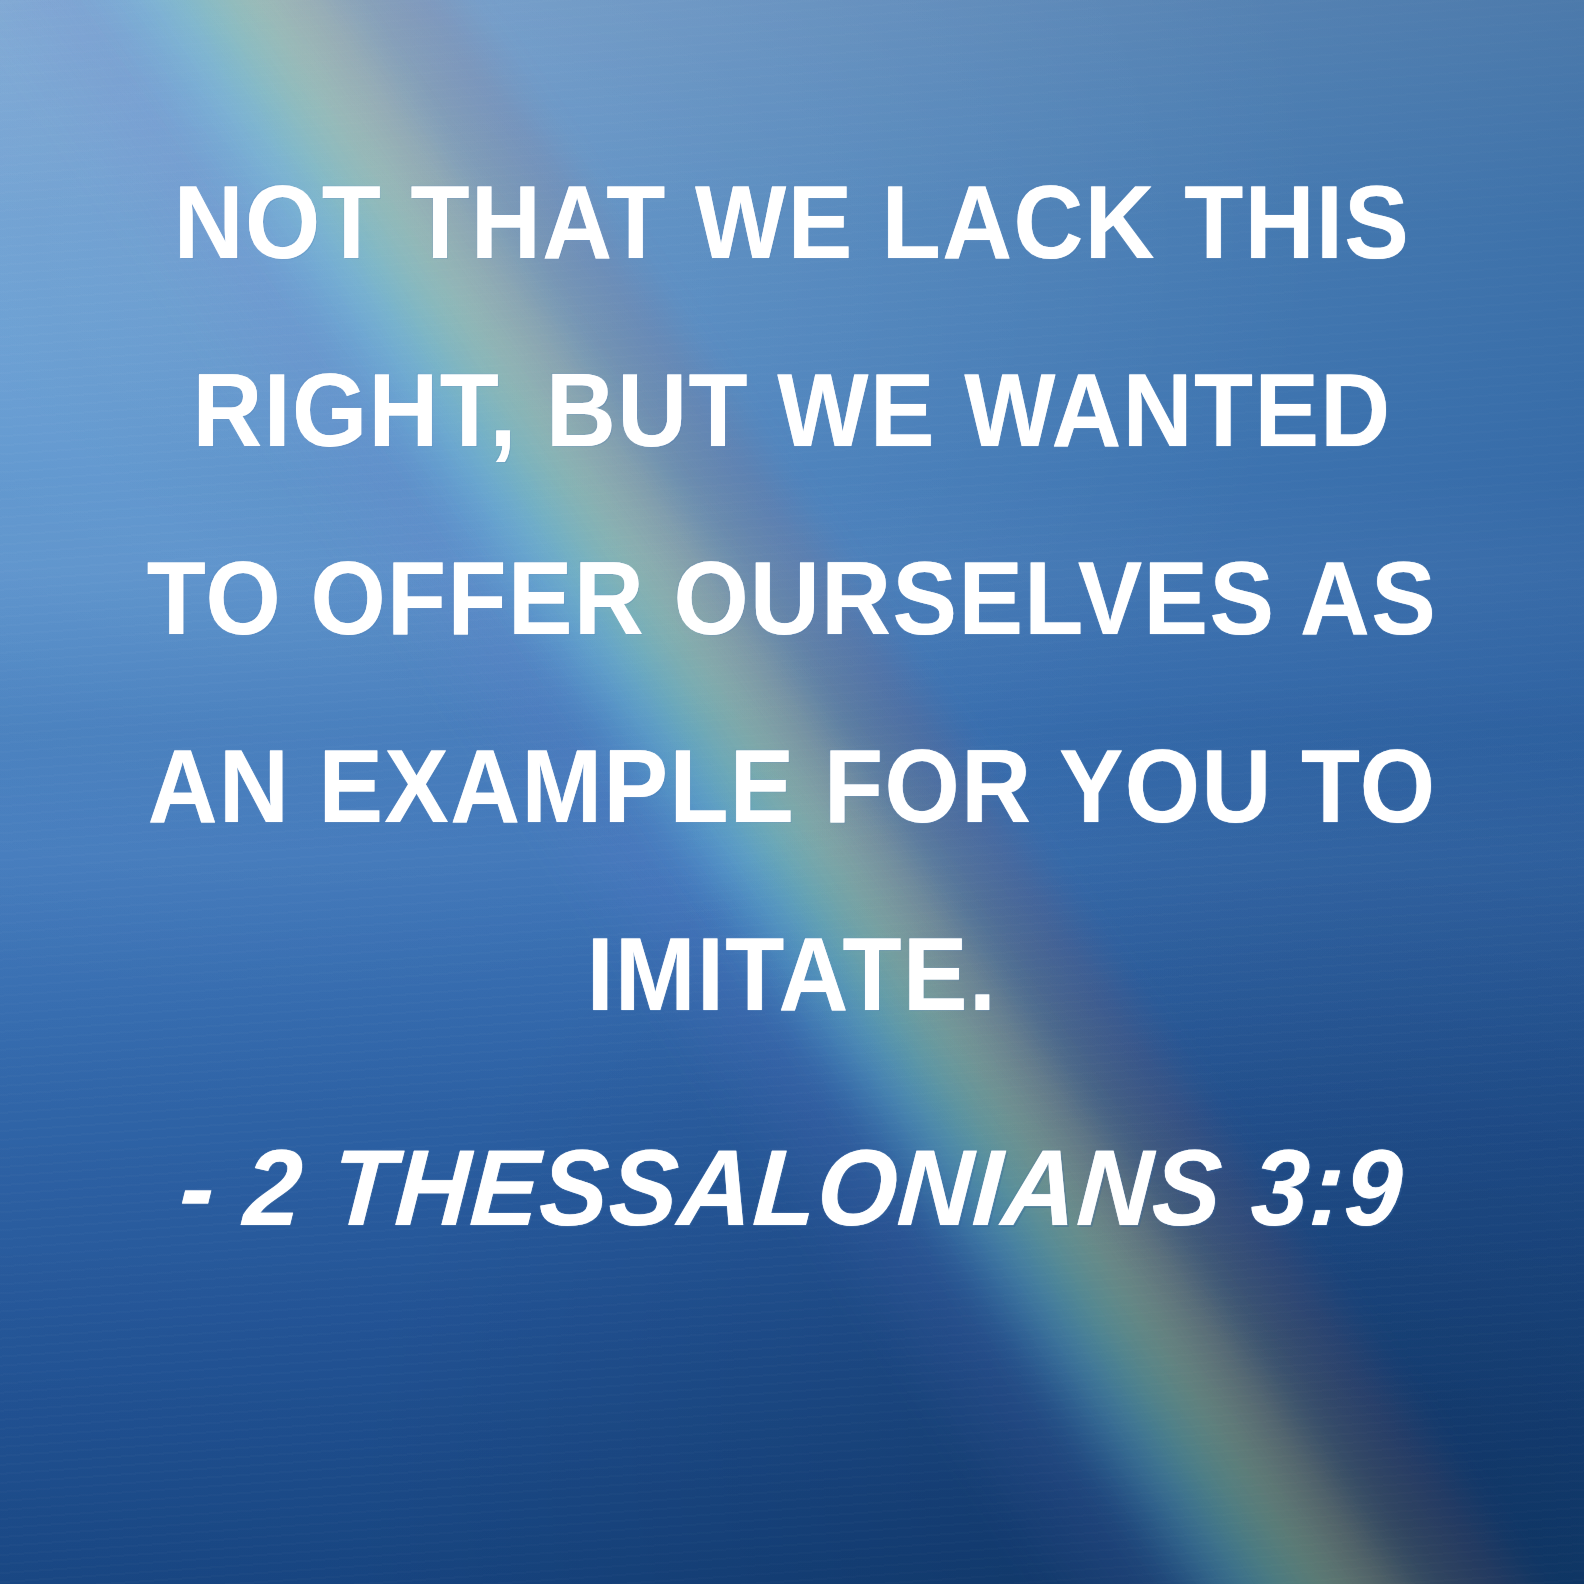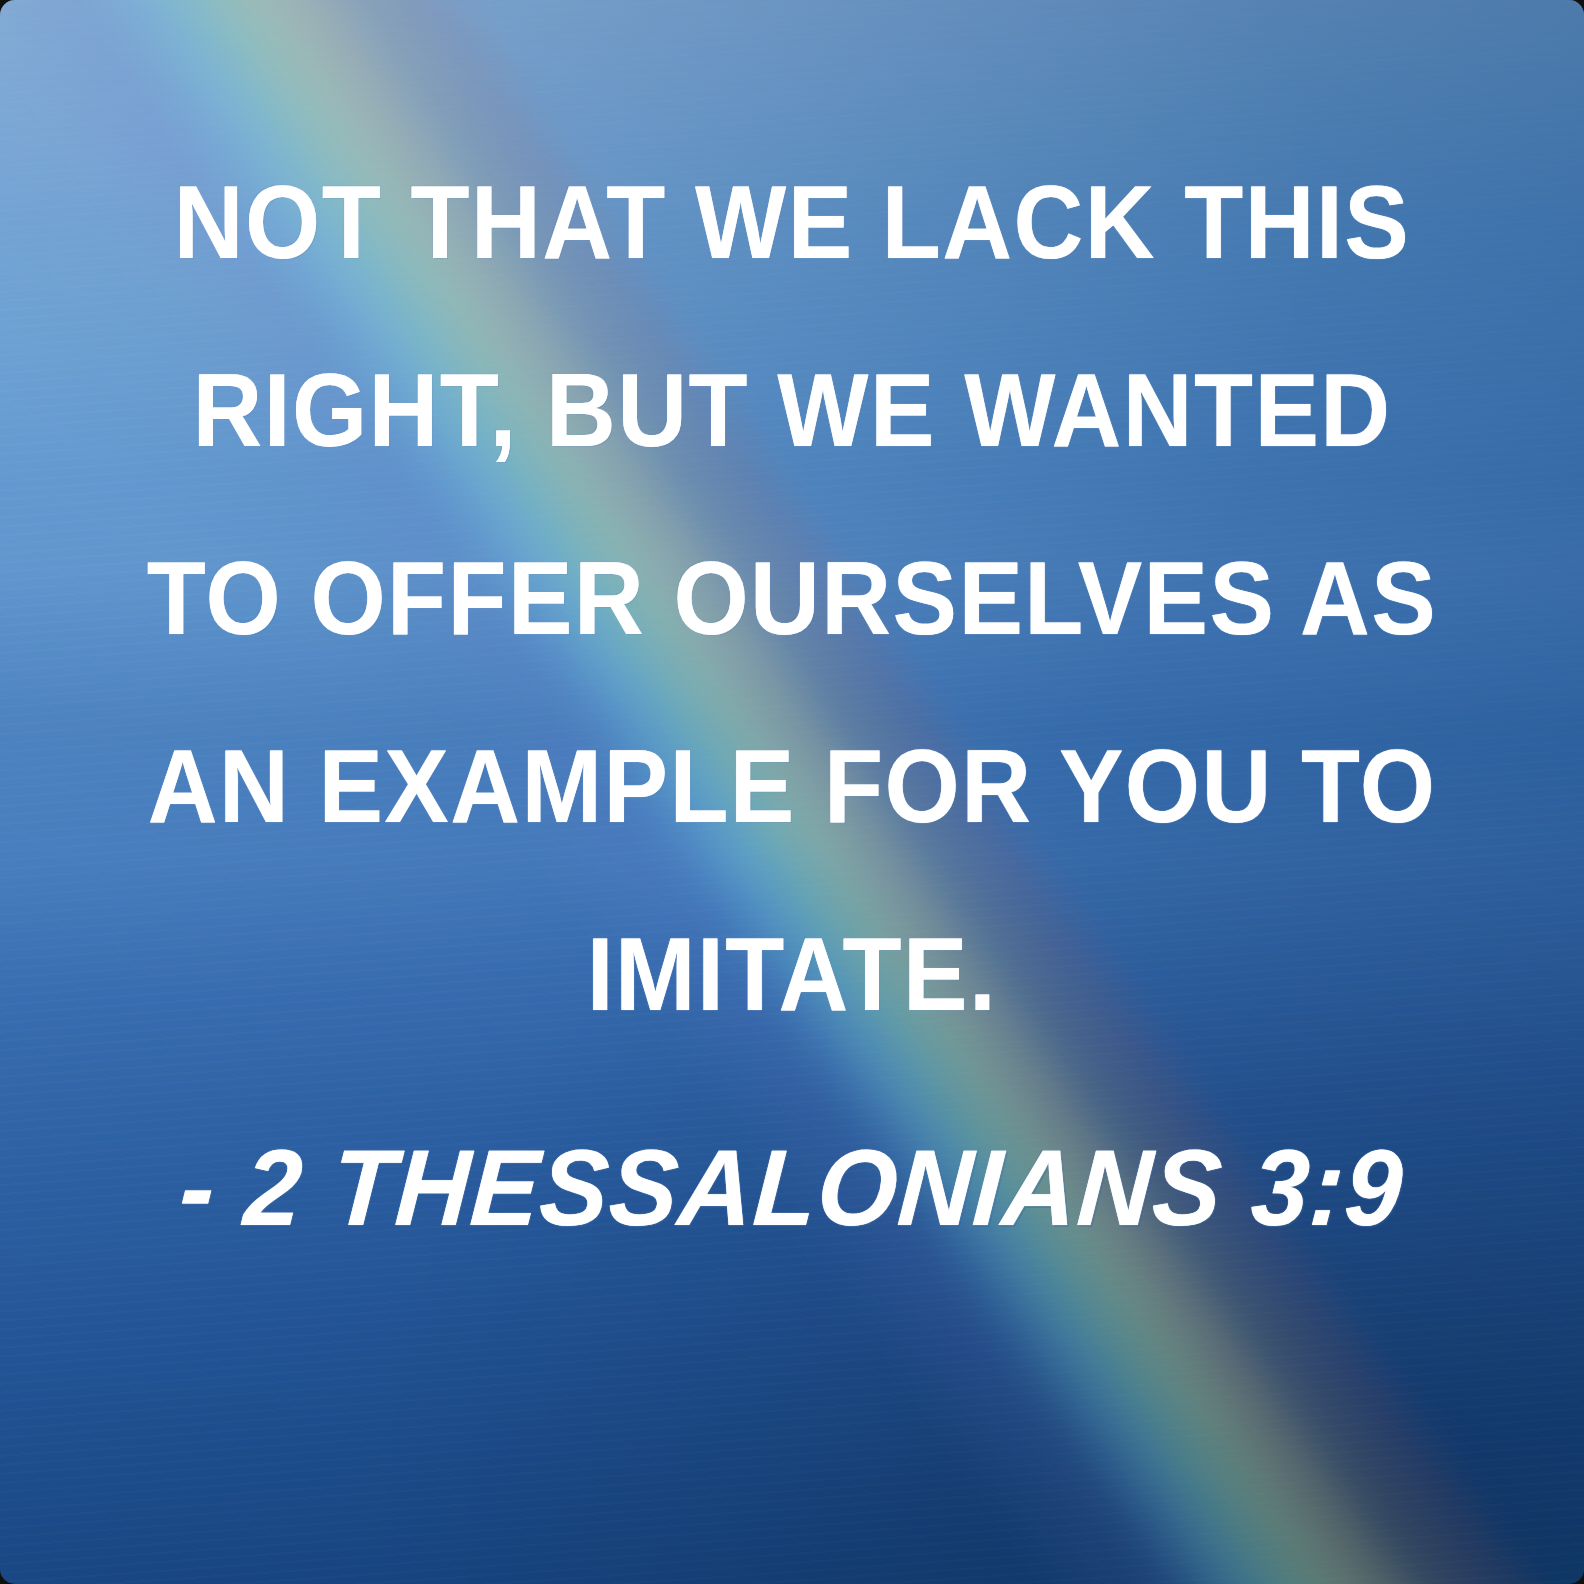--- a/index.html
+++ b/index.html
@@ -13,21 +13,20 @@
     height: 1584px;
     overflow: hidden;
   }
 
   #scene {
     position: relative;
     width: 1584px;
     height: 1584px;
     overflow: hidden;
     font-family: "Liberation Sans", sans-serif;
-    border-radius: 15px;
   }
 
   
   .bg-base {
     position: absolute;
     inset: 0;
     background:
       linear-gradient(170deg,
         #77a8d9 0%,
         #6fa2d6 8%,

